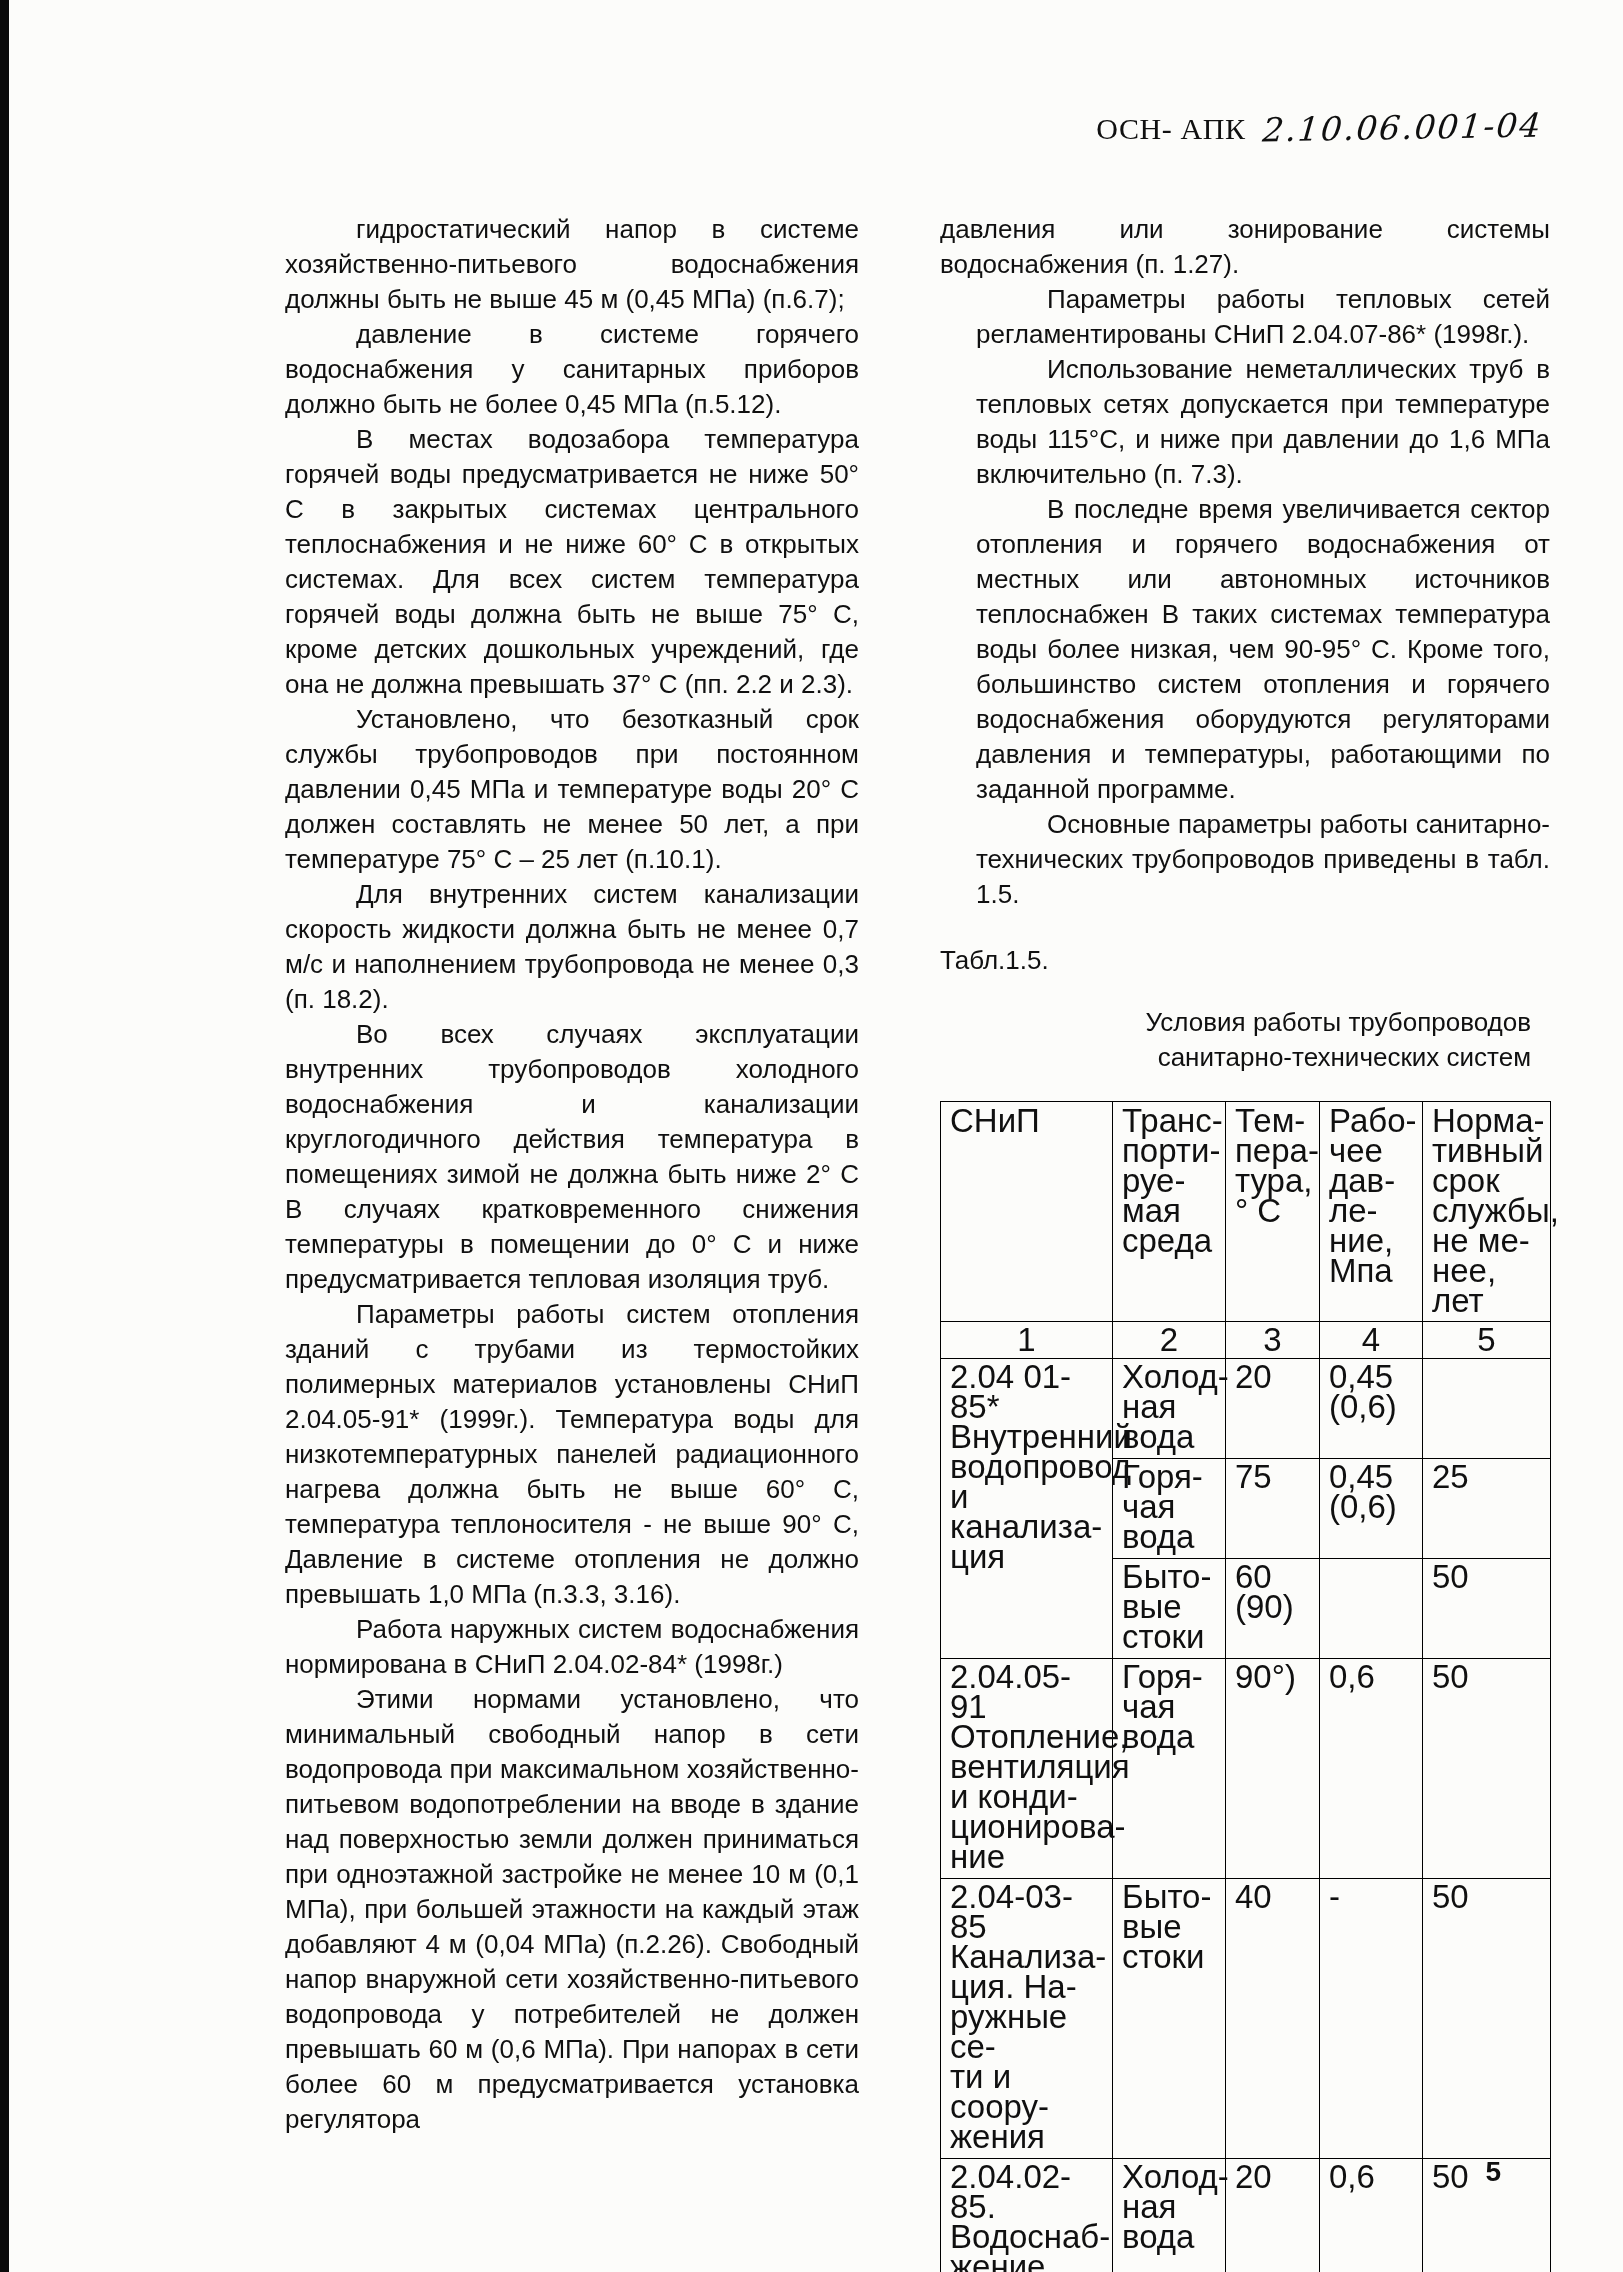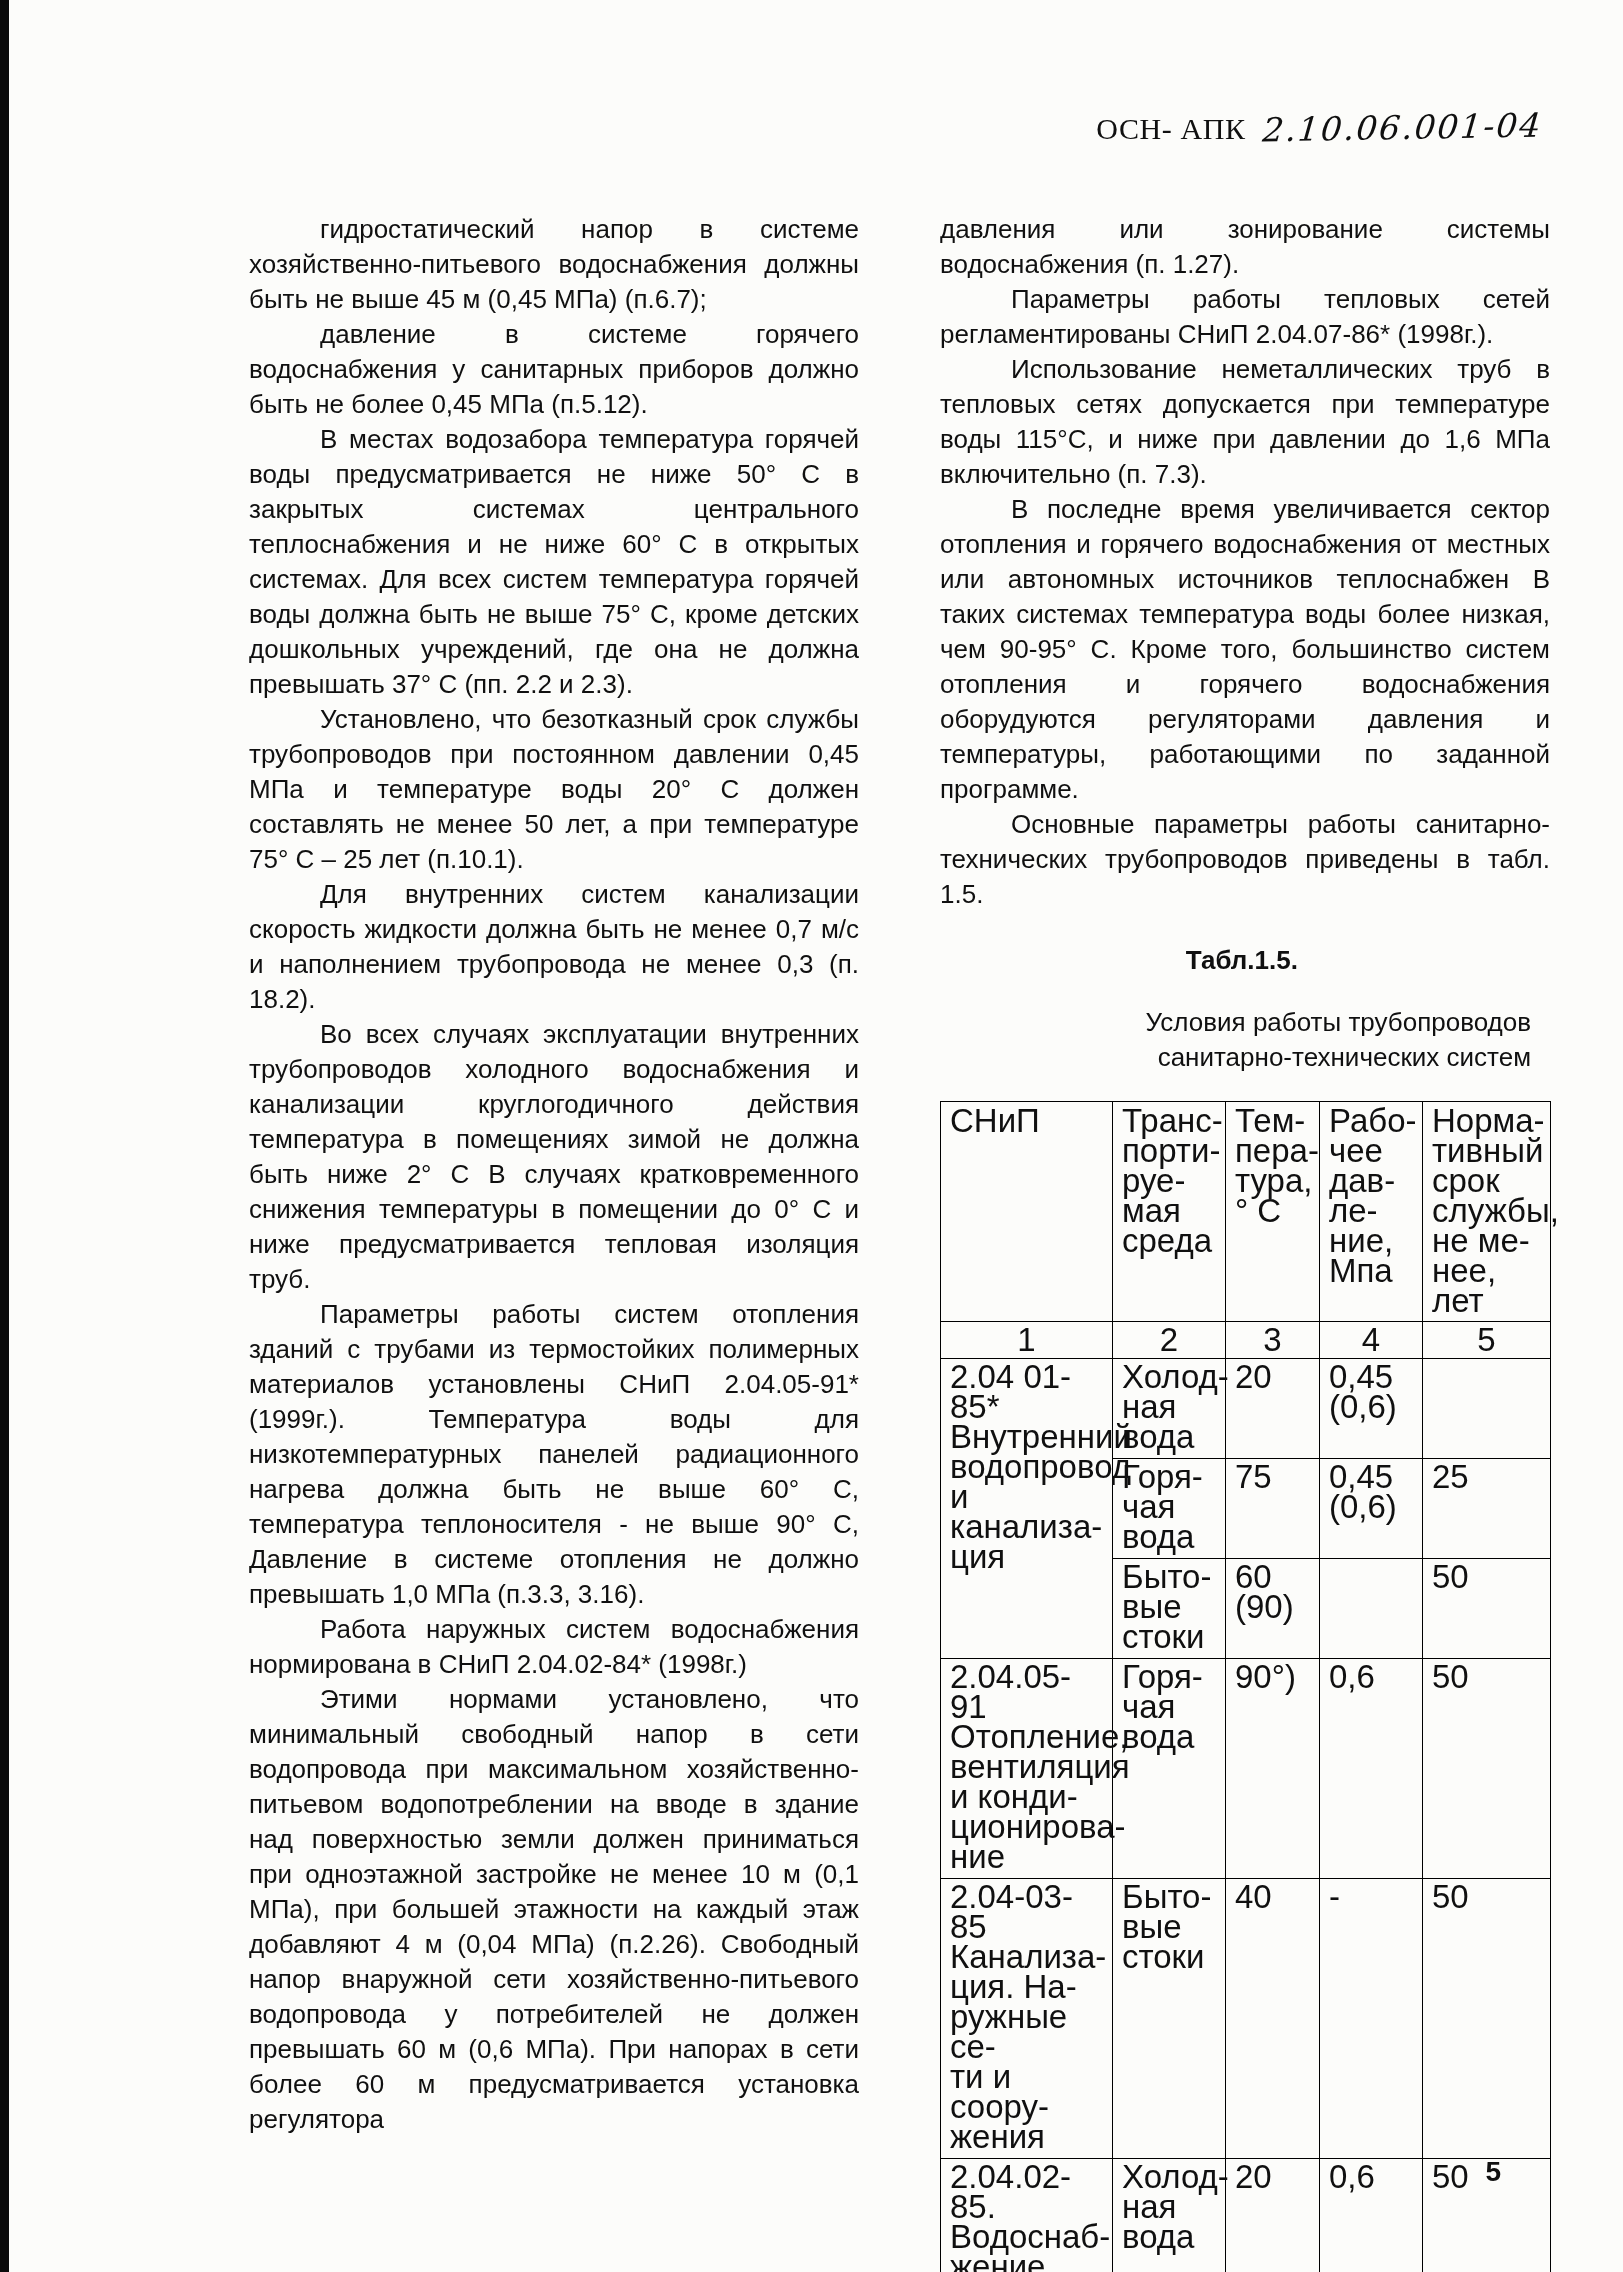--- a/index.html
+++ b/index.html
@@ -52,27 +52,26 @@
     display: flex;
     gap: 81px;
   }
   .col {
     width: 610px;
     font-size: 26px;
     line-height: 35px;
     text-align: justify;
   }
   .para { margin: 0; }
-  .para.indent { text-indent: 71px; }
+  .para.indent { text-indent: 71px; margin-left: 36px; }
 
   .table-label {
-    text-align: center;
+    text-align: left;
     margin: 31px 6.4px 27px 0;
     text-indent: 0;
-    font-weight: bold;
   }
   .table-caption {
     text-align: right;
     white-space: pre-line;
     margin: 0 19px 26px 19px;
     text-indent: 0;
   }
 
   table.cond {
     border-collapse: collapse;

